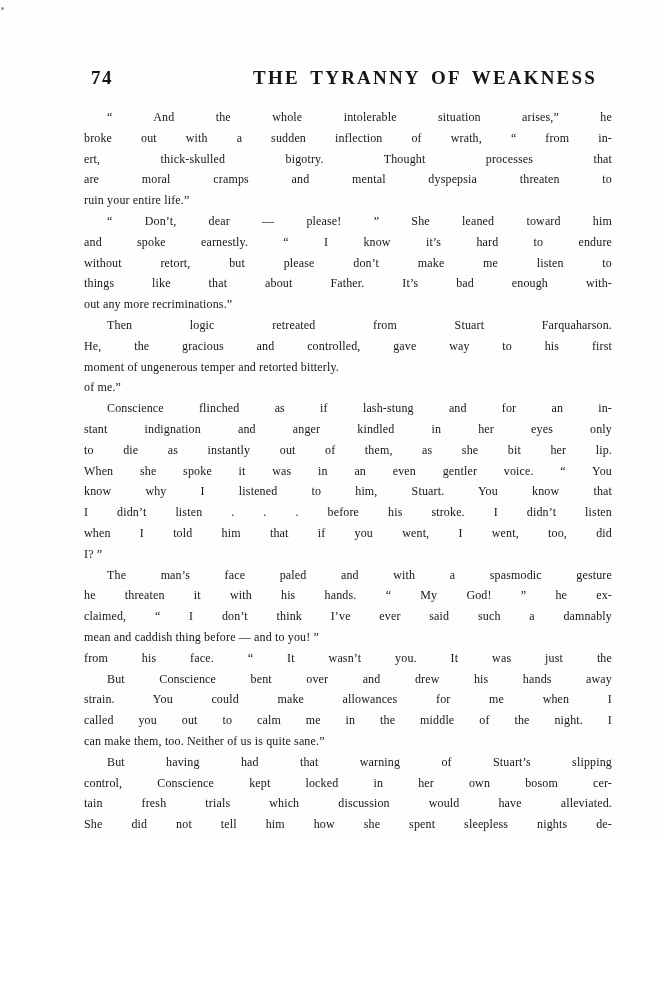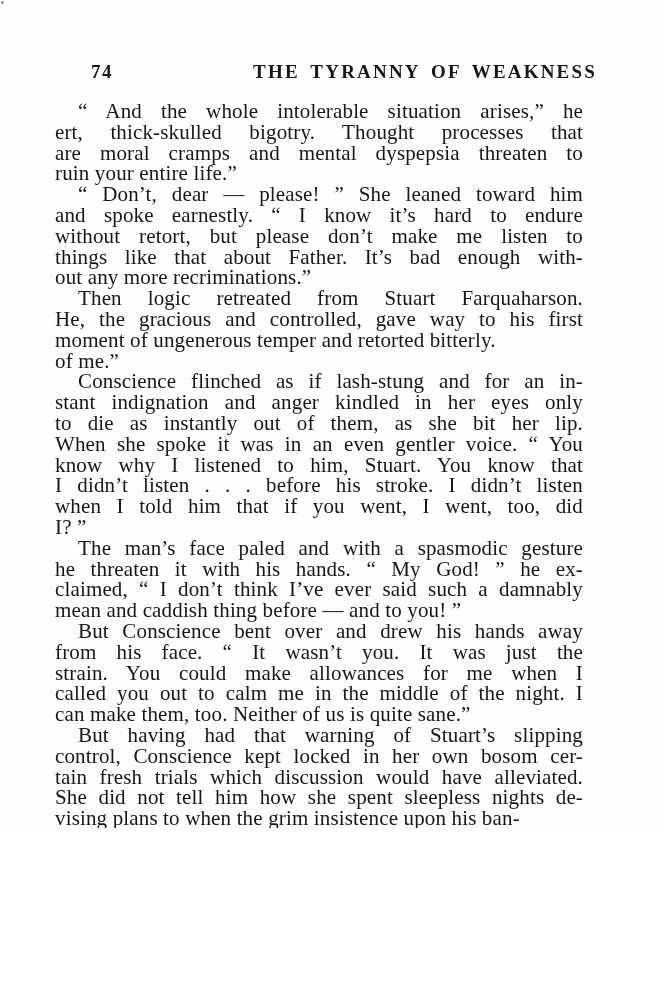--- a/index.html
+++ b/index.html
@@ -9,20 +9,21 @@
   }
   .page {
     position: relative;
     width: 664px;
     height: 828px;
     background: #fefefdff;
     background: linear-gradient(180deg, #fefefe 0%, #fdfdfc 100%);
     overflow: hidden;
     font-family: "Liberation Serif", "DejaVu Serif", serif;
     color: #161616;
+    margin-top: 6px;
   }
   .header {
     position: absolute;
     top: 61px;
     left: 70px;
     width: 527px;
     height: 24px;
   }
   .pagenum {
     position: absolute;
@@ -37,23 +38,23 @@
     text-align: right;
     font-size: 19px;
     font-weight: bold;
     letter-spacing: 2.2px;
     word-spacing: 4px;
     white-space: nowrap;
   }
   .body-text {
     position: absolute;
     top: 101px;
-    left: 55px;
+    left: 84px;
     width: 528px;
-    font-size: 21px;
+    font-size: 12px;
     line-height: 20.8px;
     letter-spacing: 0.15px;
     font-family: Liberation Serif, serif;
   }
   .para { margin: 0; }
   .line {
     text-align: justify;
     text-align-last: justify;
     min-height: 20.8px;
   }
@@ -80,20 +81,21 @@
   <div class="speck speck-bl"></div>
 
   <div class="header">
     <span class="pagenum">74</span>
     <span class="running-title">THE TYRANNY OF WEAKNESS</span>
   </div>
 
   <div class="body-text" id="body-text">
       <div class="para">
         <div class="line first">“ And the whole intolerable situation arises,” he</div>
+        <div class="line">broke out with a sudden inflection of wrath, “ from in-</div>
         <div class="line">ert, thick-skulled bigotry. Thought processes that</div>
         <div class="line">are moral cramps and mental dyspepsia threaten to</div>
         <div class="line last">ruin your entire life.”</div>
       </div>
       <div class="para">
         <div class="line first">“ Don’t, dear — please! ”  She leaned toward him</div>
         <div class="line">and spoke earnestly. “ I know it’s hard to endure</div>
         <div class="line">without retort, but please don’t make me listen to</div>
         <div class="line">things like that about Father. It’s bad enough with-</div>
         <div class="line last">out any more recriminations.”</div>
@@ -116,22 +118,22 @@
         <div class="line">when I told him that if you went, I went, too, did</div>
         <div class="line last">I? ”</div>
       </div>
       <div class="para">
         <div class="line first">The man’s face paled and with a spasmodic gesture</div>
         <div class="line">he threaten it with his hands. “ My God! ” he ex-</div>
         <div class="line">claimed, “ I don’t think I’ve ever said such a damnably</div>
         <div class="line last">mean and caddish thing before — and to you! ”</div>
       </div>
       <div class="para">
+        <div class="line">from his face. “ It wasn’t you. It was just the</div>
         <div class="line first">But Conscience bent over and drew his hands away</div>
-        <div class="line">from his face. “ It wasn’t you. It was just the</div>
         <div class="line">strain. You could make allowances for me when I</div>
         <div class="line">called you out to calm me in the middle of the night. I</div>
         <div class="line last">can make them, too. Neither of us is quite sane.”</div>
       </div>
       <div class="para">
         <div class="line first">But having had that warning of Stuart’s slipping</div>
         <div class="line">control, Conscience kept locked in her own bosom cer-</div>
         <div class="line">tain fresh trials which discussion would have alleviated.</div>
         <div class="line">She did not tell him how she spent sleepless nights de-</div>
         <div class="line last">vising plans to when the grim insistence upon his ban-</div>

